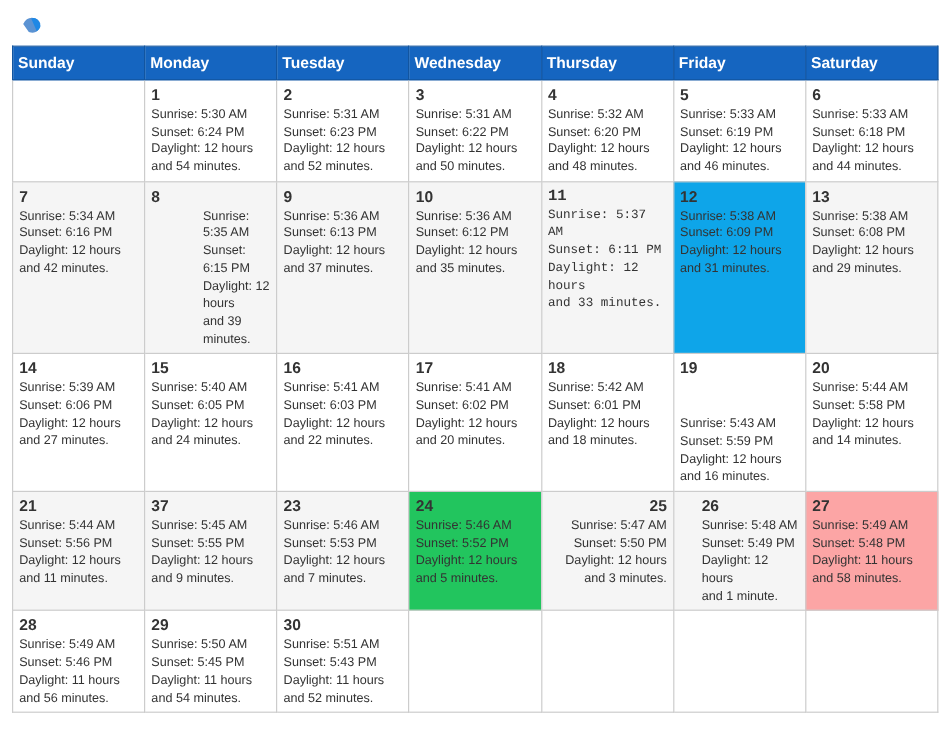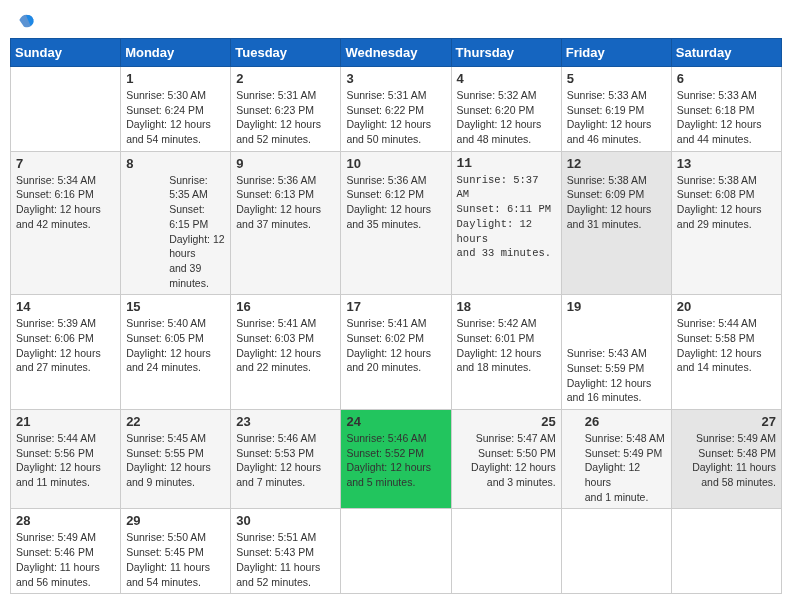--- a/index.html
+++ b/index.html
@@ -195,21 +195,21 @@
 Daylight: 12 hours
 and 35 minutes.</div>
         </td>
         <td style="background: rgb(245, 245, 245); font-family: Liberation Mono, monospace;">
           <div class="day-number">11</div>
           <div class="day-info" style="white-space: pre-line;">Sunrise: 5:37 AM
 Sunset: 6:11 PM
 Daylight: 12 hours
 and 33 minutes.</div>
         </td>
-        <td style="background: #e5e5e5;">
+        <td style="background: #0ea5e9;">
           <div class="day-number">12</div>
           <div class="day-info" style="white-space: pre-line;">Sunrise: 5:38 AM
 Sunset: 6:09 PM
 Daylight: 12 hours
 and 31 minutes.</div>
         </td>
         <td style="background: rgb(245, 245, 245);">
           <div class="day-number">13</div>
           <div class="day-info" style="white-space: pre-line;">Sunrise: 5:38 AM
 Sunset: 6:08 PM
@@ -270,21 +270,21 @@
       </tr>
       <tr>
         <td style="background: rgb(245, 245, 245);">
           <div class="day-number">21</div>
           <div class="day-info" style="white-space: pre-line;">Sunrise: 5:44 AM
 Sunset: 5:56 PM
 Daylight: 12 hours
 and 11 minutes.</div>
         </td>
         <td style="background: rgb(245, 245, 245);">
-          <div class="day-number">22</div>
+          <div class="day-number">37</div>
           <div class="day-info" style="white-space: pre-line;">Sunrise: 5:45 AM
 Sunset: 5:55 PM
 Daylight: 12 hours
 and 9 minutes.</div>
         </td>
         <td style="background: rgb(245, 245, 245);">
           <div class="day-number">23</div>
           <div class="day-info" style="white-space: pre-line;">Sunrise: 5:46 AM
 Sunset: 5:53 PM
 Daylight: 12 hours
@@ -304,21 +304,21 @@
 Daylight: 12 hours
 and 3 minutes.</div>
         </td>
         <td style="background: rgb(245, 245, 245); padding-left: 23px;">
           <div class="day-number">26</div>
           <div class="day-info" style="white-space: pre-line;">Sunrise: 5:48 AM
 Sunset: 5:49 PM
 Daylight: 12 hours
 and 1 minute.</div>
         </td>
-        <td style="background: #e5e5e5; text-align: right;">
+        <td style="background: #fca5a5;">
           <div class="day-number">27</div>
           <div class="day-info" style="white-space: pre-line;">Sunrise: 5:49 AM
 Sunset: 5:48 PM
 Daylight: 11 hours
 and 58 minutes.</div>
         </td>
       </tr>
       <tr>
         <td>
           <div class="day-number">28</div>

